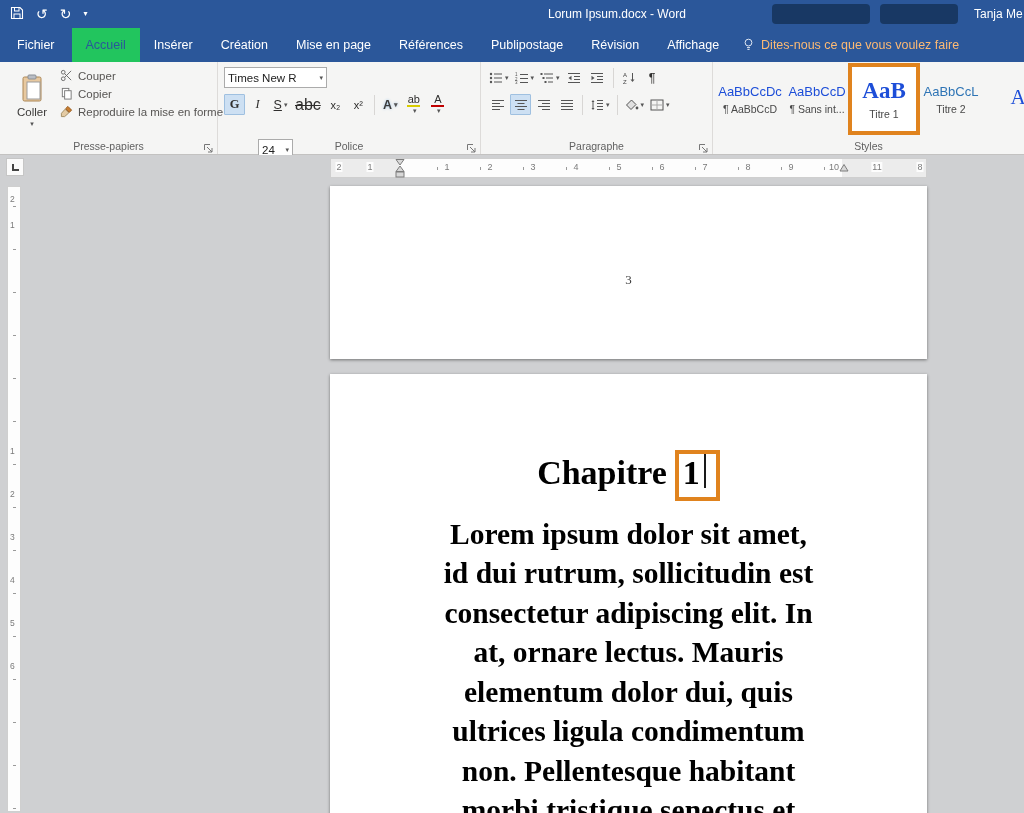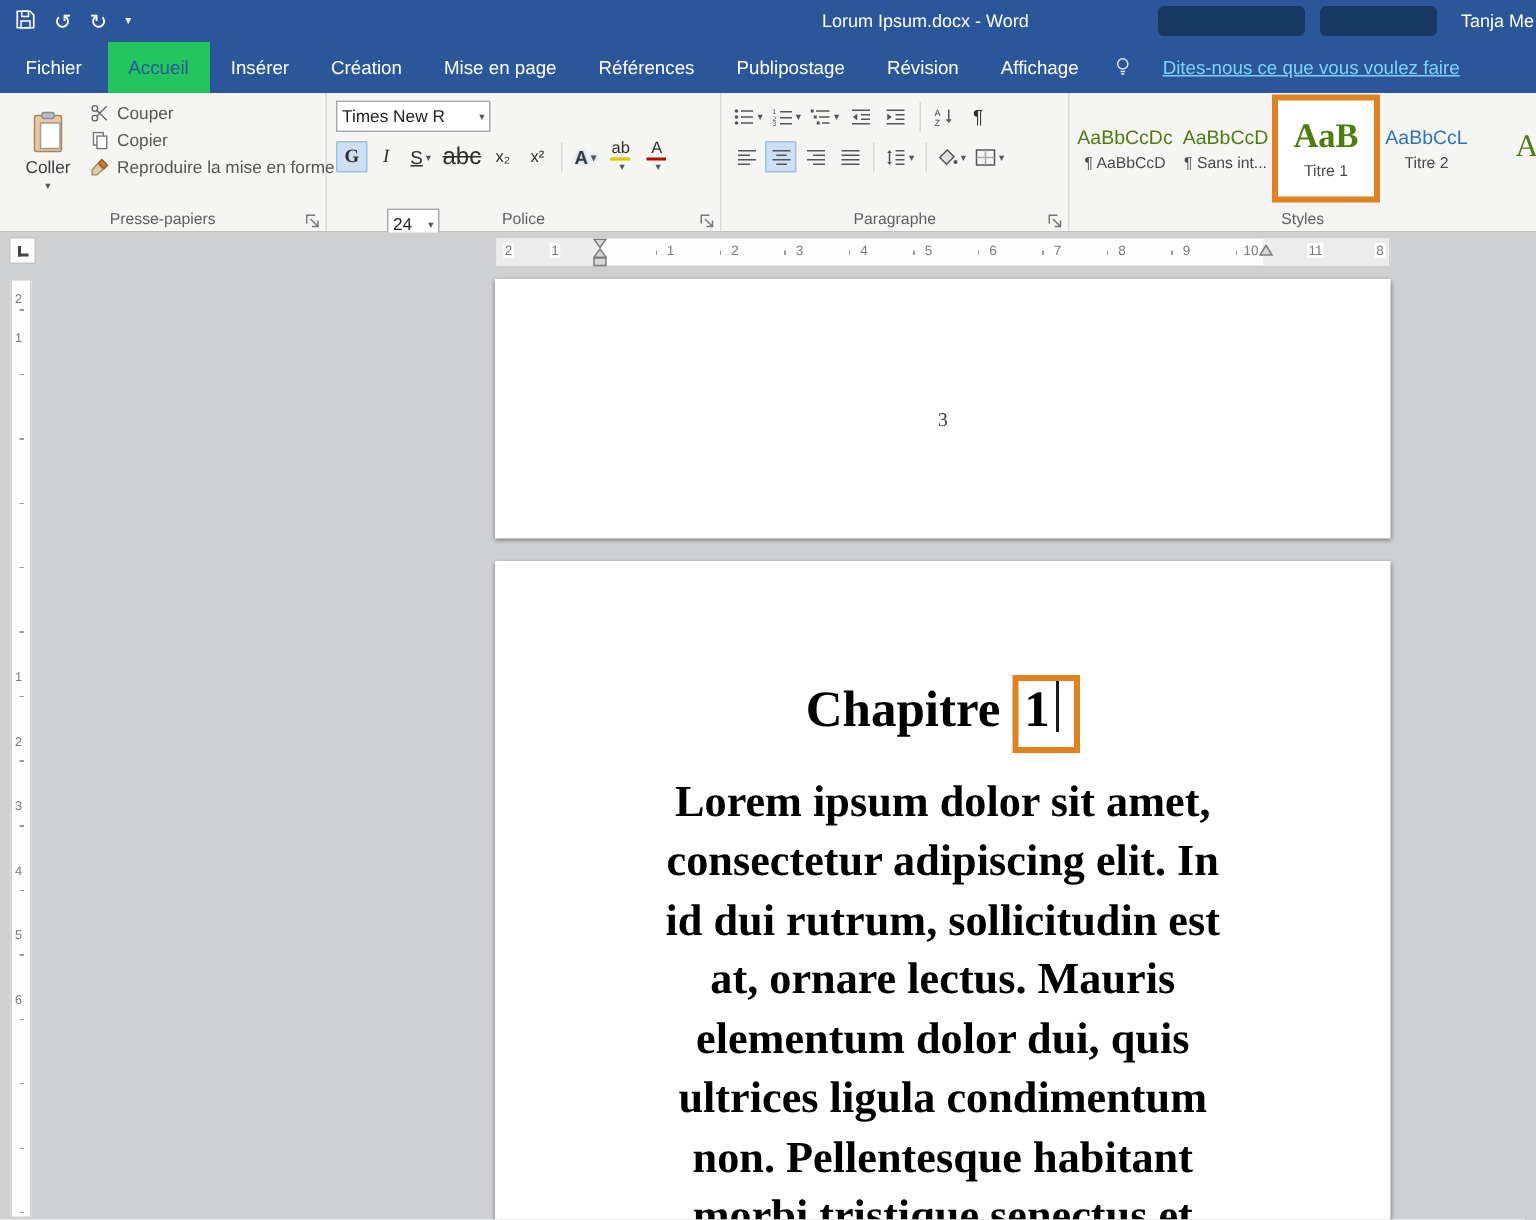--- a/index.html
+++ b/index.html
@@ -16,21 +16,21 @@
   .redact { position:absolute; top:4px; height:20px; background:#16355e; border-radius:4px; opacity:.9; }
   .redact.ra { left:772px; width:98px; }
   .redact.rb { left:880px; width:78px; }
   .user { position:absolute; left:974px; top:0; height:28px; line-height:28px; font-size:12px; white-space:nowrap; }
 
   
   .tabrow { position:absolute; top:28px; left:0; right:0; height:34px; background:#2b579a; display:flex; align-items:stretch; color:#fff; font-size:12.5px; }
   .tab { display:flex; align-items:center; padding:0 14px; white-space:nowrap; cursor:default; }
   .tab.file { padding:0 17px; }
   .tab.active { background:#22c55e; color:#2b579a; }
-  .assist { display:flex; align-items:center; gap:21px; padding:0 10px; color:#7dd3fc; white-space:nowrap;text-decoration:underline; }
+  .assist { display:flex; align-items:center; gap:7px; padding:0 10px; color:#fdba74; white-space:nowrap; }
 
   
   .ribbon { position:absolute; top:62px; left:0; right:0; height:93px; background:#f5f5f4; border-bottom:1px solid #c3c2c1; display:flex; }
   .group { position:relative; height:100%; border-right:1px solid #dddbd9; }
   .group:last-child { border-right:none; overflow:hidden; }
   .glabel { position:absolute; bottom:2px; left:0; right:0; text-align:center; font-size:10.5px; color:#616161; white-space:nowrap; }
   .launcher { position:absolute; right:3px; bottom:3px; width:11px; height:11px; cursor:default; }
 
   .g-clip { width:218px; }
   .pastebtn { position:absolute; left:8px; top:4px; width:48px; height:70px; display:flex; flex-direction:column; align-items:center; justify-content:center; gap:2px; font-size:11.5px; color:#3b3a39; cursor:default; }
@@ -66,21 +66,21 @@
 
   .g-para { width:232px; }
   .prow1 { position:absolute; left:6px; top:5px; display:flex; align-items:center; gap:2px; }
   .prow2 { position:absolute; left:6px; top:32px; display:flex; align-items:center; gap:2px; }
   .isvg { display:block; }
 
   .g-styles { flex:1; }
   .scards { position:absolute; left:5px; top:5px; display:flex; gap:3px; }
   .scard { width:64px; height:64px; display:flex; flex-direction:column; align-items:center; justify-content:center; gap:4px; cursor:default; border:1px solid transparent; }
   .scard.ann { outline:4px solid #e0831e; outline-offset:0px; background:#fff; }
-  .sprev { font-size:13px; color:#4d7c0f; white-space:nowrap; }
+  .sprev { font-size:13px; color:#1d4ed8; white-space:nowrap; }
   .sprev.h1 { font-family:"Liberation Serif",serif; font-weight:bold; font-size:23px; }
   .sprev.h2 { color:#2e74b5; }
   .sprev.big { font-family:"Liberation Serif",serif; font-size:21px; }
   .slab { font-size:10.5px; color:#494949; white-space:nowrap; }
 
   
   .canvas { position:absolute; top:155px; left:0; right:0; bottom:0; background:#cfd0d2; }
   .tabsel { position:absolute; left:6px; top:3px; width:18px; height:18px; background:#fbfbfb; border:1px solid #c6c6c6; display:flex; align-items:center; justify-content:center; cursor:default; }
   .tabsel .lsym { width:7px; height:7px; border-left:2px solid #444; border-bottom:2px solid #444; }
   .hruler { position:absolute; left:330px; top:3px; width:597px; height:20px; background:#fdfdfd; border:1px solid #cfcfcf;
@@ -422,22 +422,22 @@
     <div class="page p1">
       <div class="pgnum">3</div>
     </div>
 
     <div class="page p2">
       <div class="heading">
         <span>Chapitre</span><span class="hbox"><span>1</span><span class="cursor"></span></span>
       </div>
       <div class="bodytext">
         <div>Lorem ipsum dolor sit amet,</div>
+        <div>id dui rutrum, sollicitudin est</div>
         <div>consectetur adipiscing elit. In</div>
-        <div>id dui rutrum, sollicitudin est</div>
         <div>at, ornare lectus. Mauris</div>
         <div>elementum dolor dui, quis</div>
         <div>ultrices ligula condimentum</div>
         <div>non. Pellentesque habitant</div>
         <div>morbi tristique senectus et</div>
       </div>
     </div>
 
   </div>
 </div>

